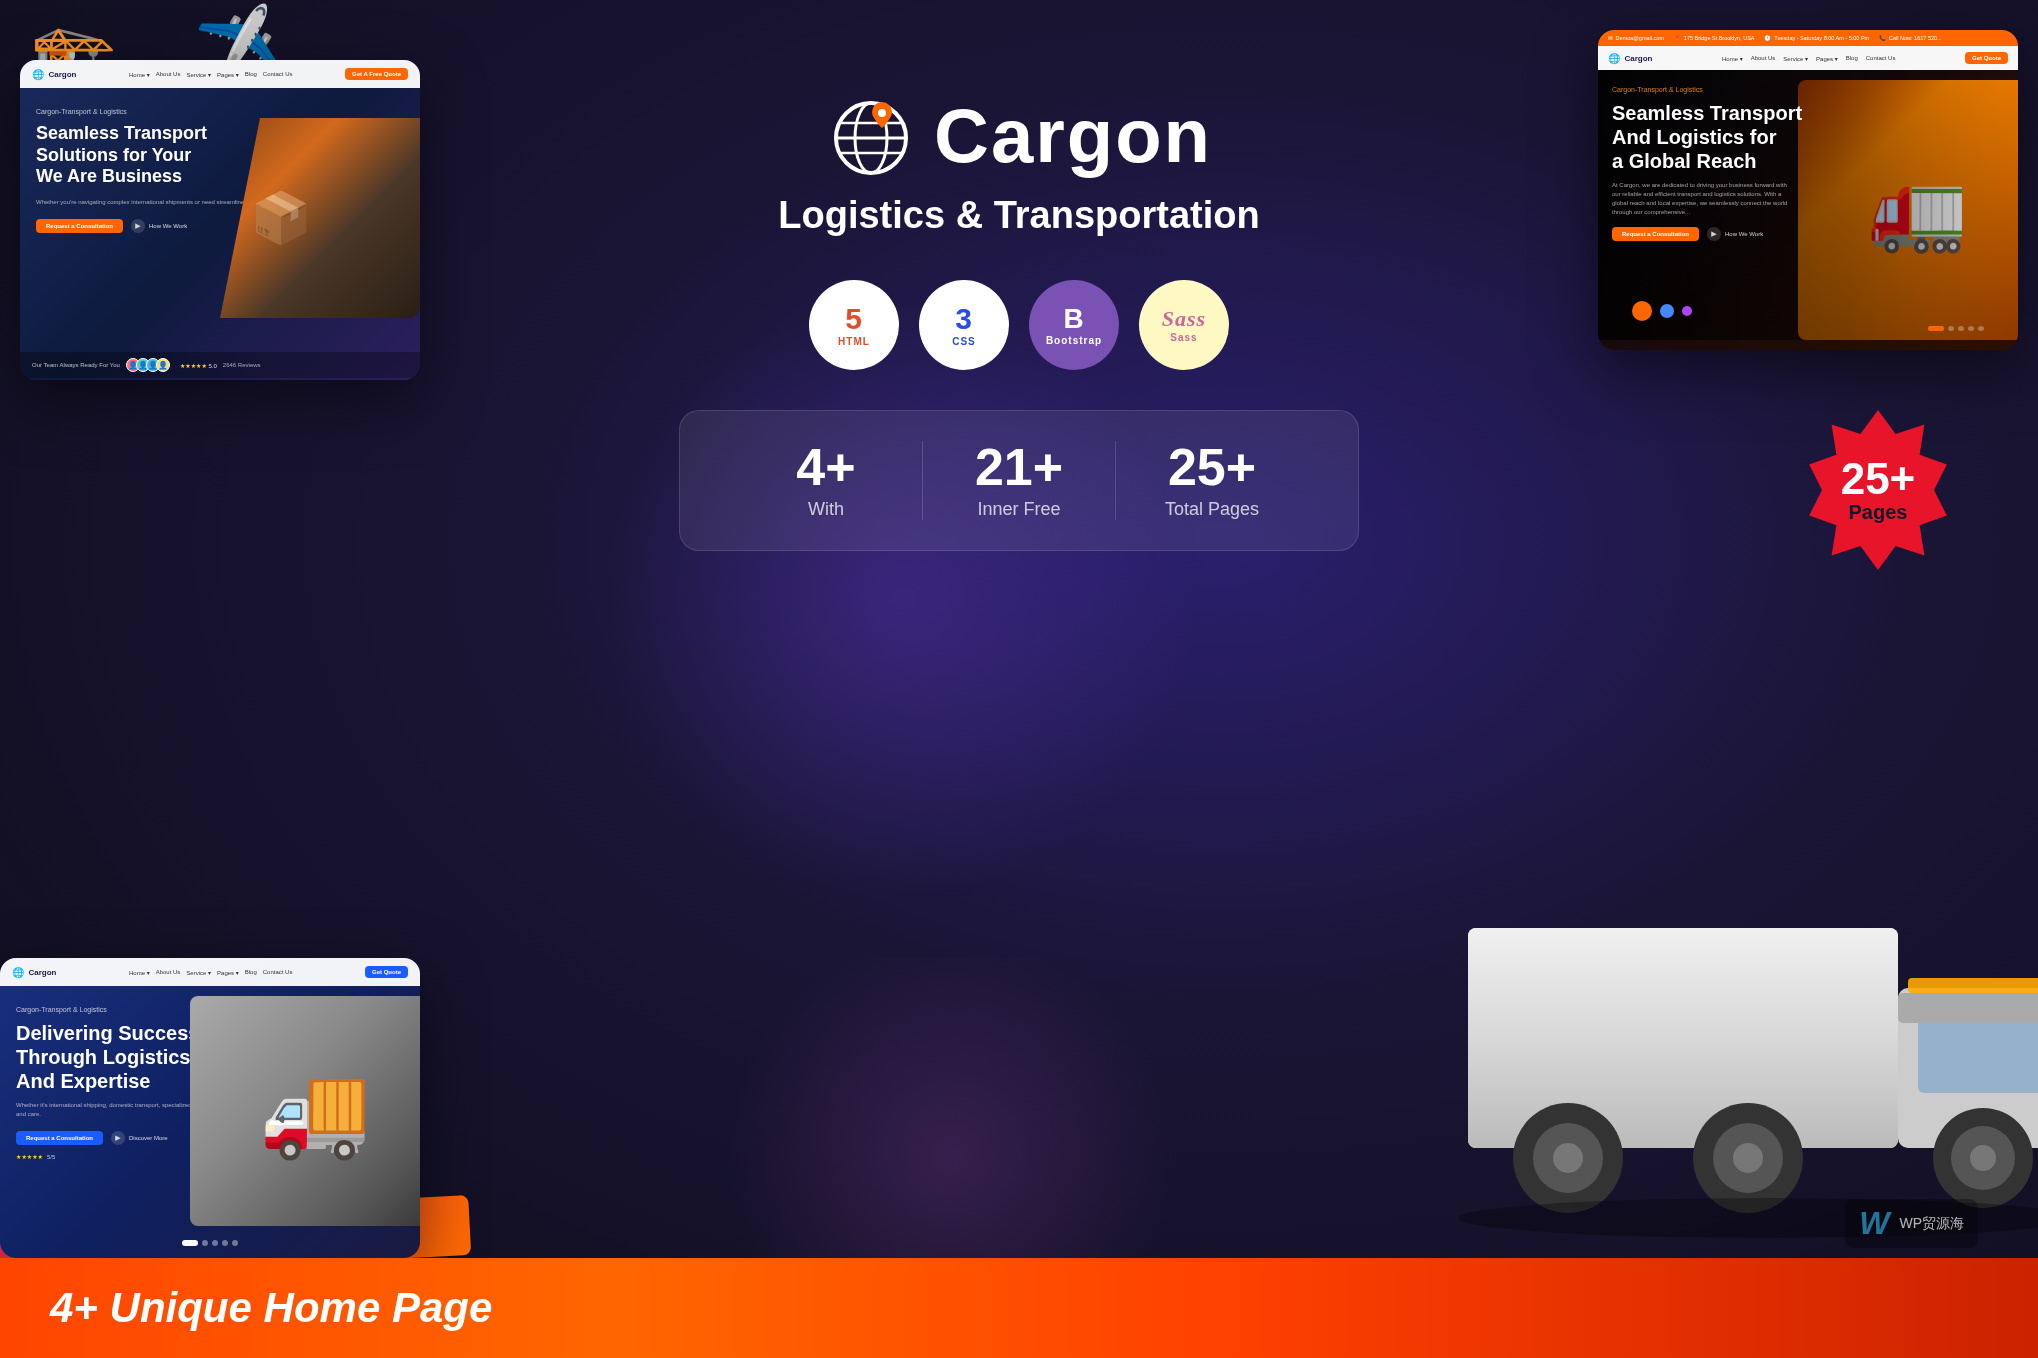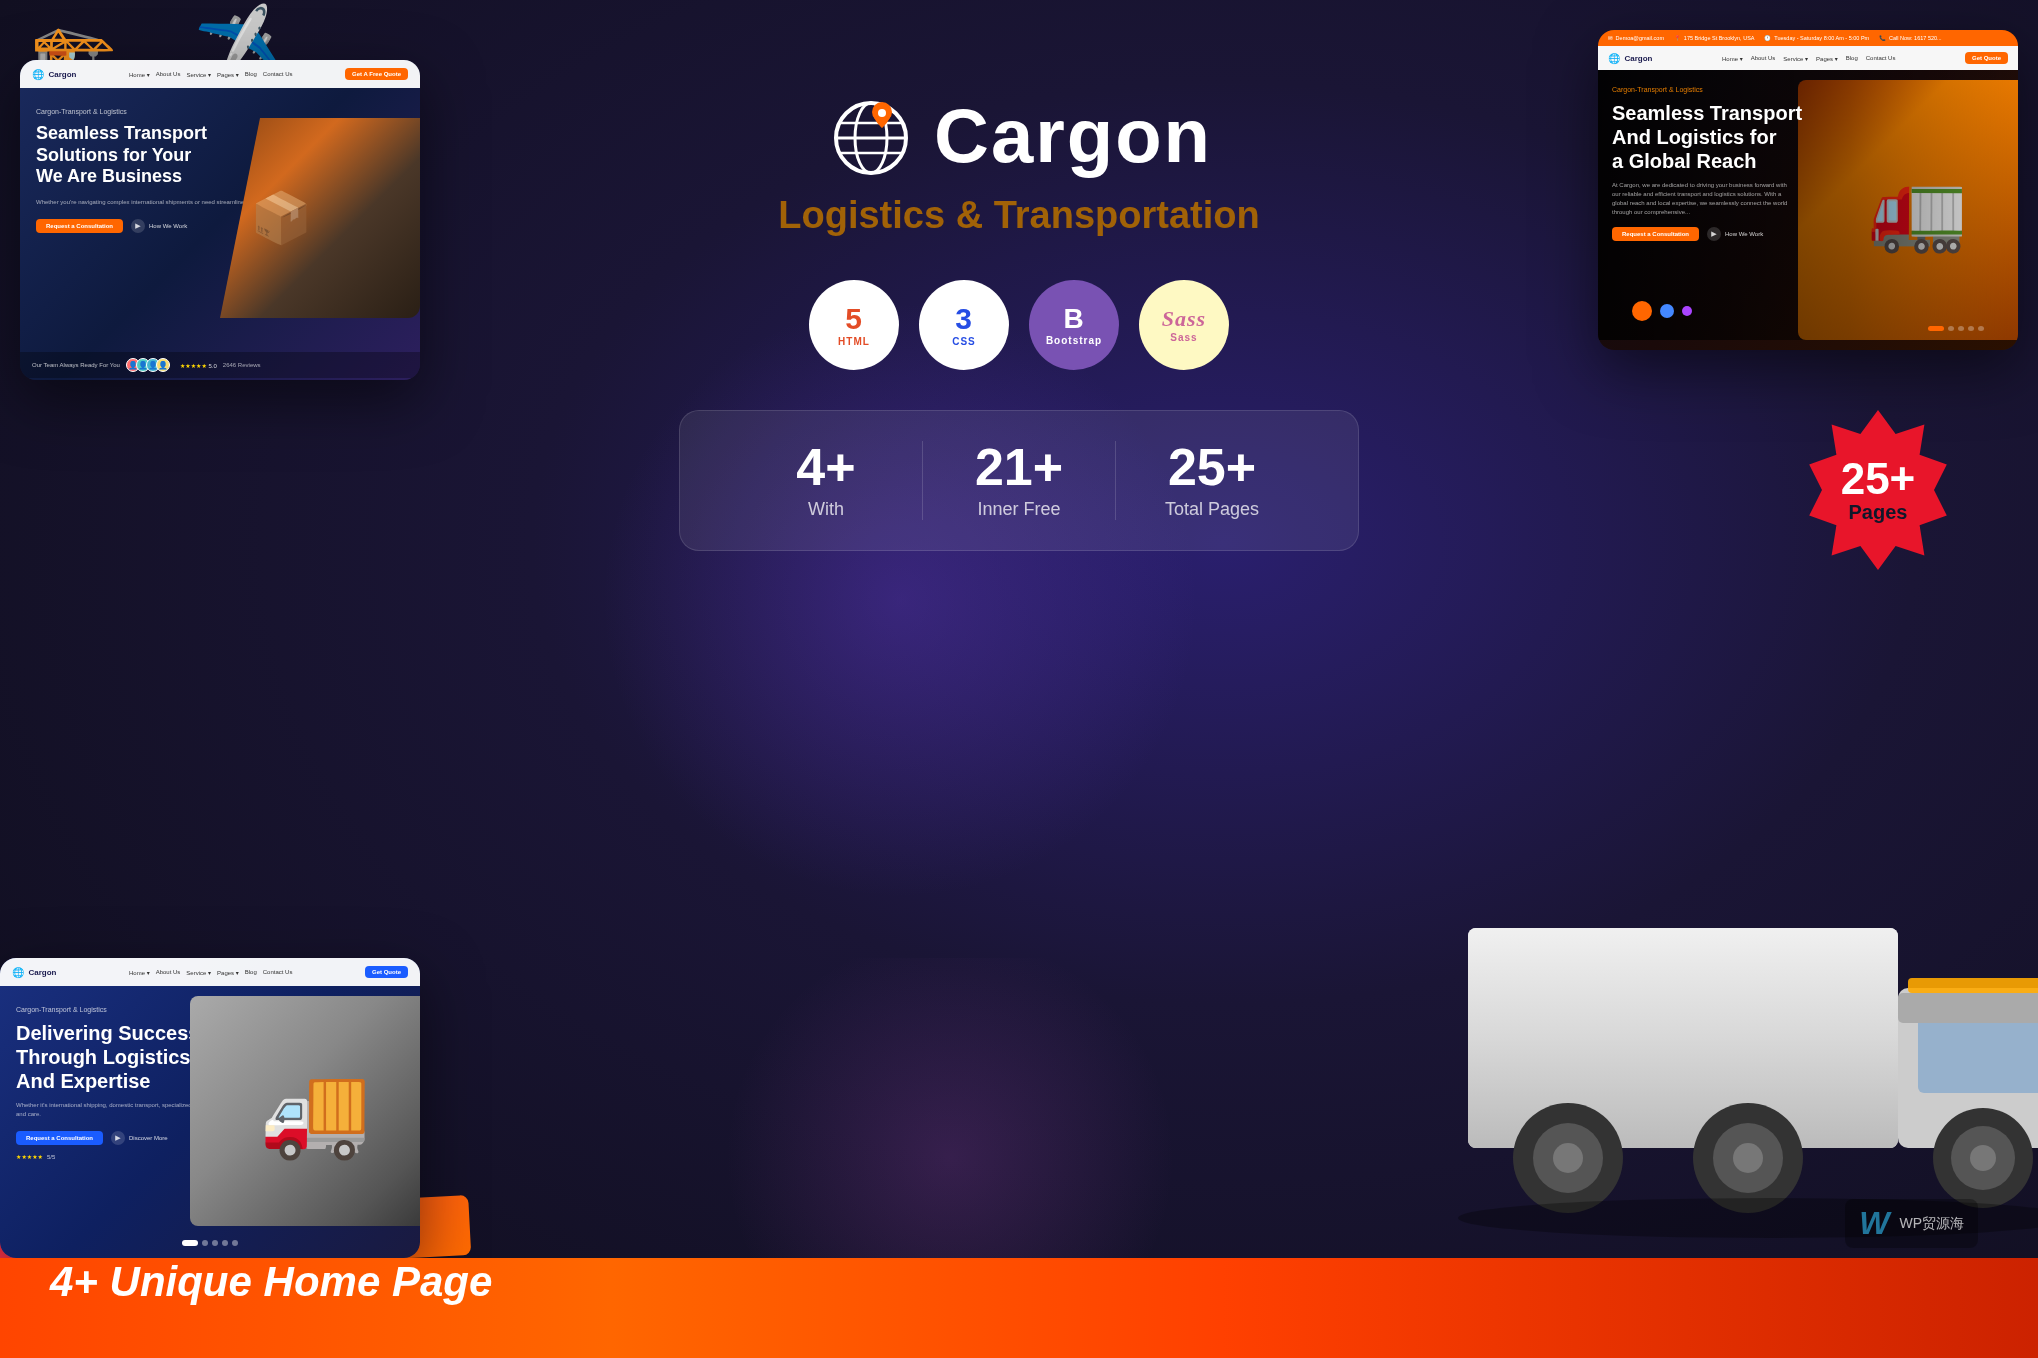--- a/index.html
+++ b/index.html
@@ -86,21 +86,21 @@
     .logo-text {
       font-size: 76px;
       font-weight: 800;
       color: #ffffff;
       letter-spacing: 2px;
     }
 
     .tagline {
       font-size: 38px;
       font-weight: 700;
-      color: #a16207;
+      color: #ffffff;
       text-align: center;
       line-height: 1.25;
       margin-bottom: 40px;
     }
 
     
     .tech-badges {
       display: flex;
       gap: 20px;
       margin-bottom: 40px;
@@ -522,20 +522,21 @@
 
     
     .bottom-bar {
       position: absolute;
       bottom: 0;
       left: 0;
       right: 0;
       height: 100px;
       background: linear-gradient(90deg, #ff4500 0%, #ff6600 30%, #ff4000 60%, #cc2200 100%);
       display: flex;
+      align-items: center;
       padding: 0 50px;
       z-index: 8;
     }
     .bottom-text {
       font-size: 42px;
       font-weight: 800;
       color: #fff;
       font-style: italic;
     }
 

